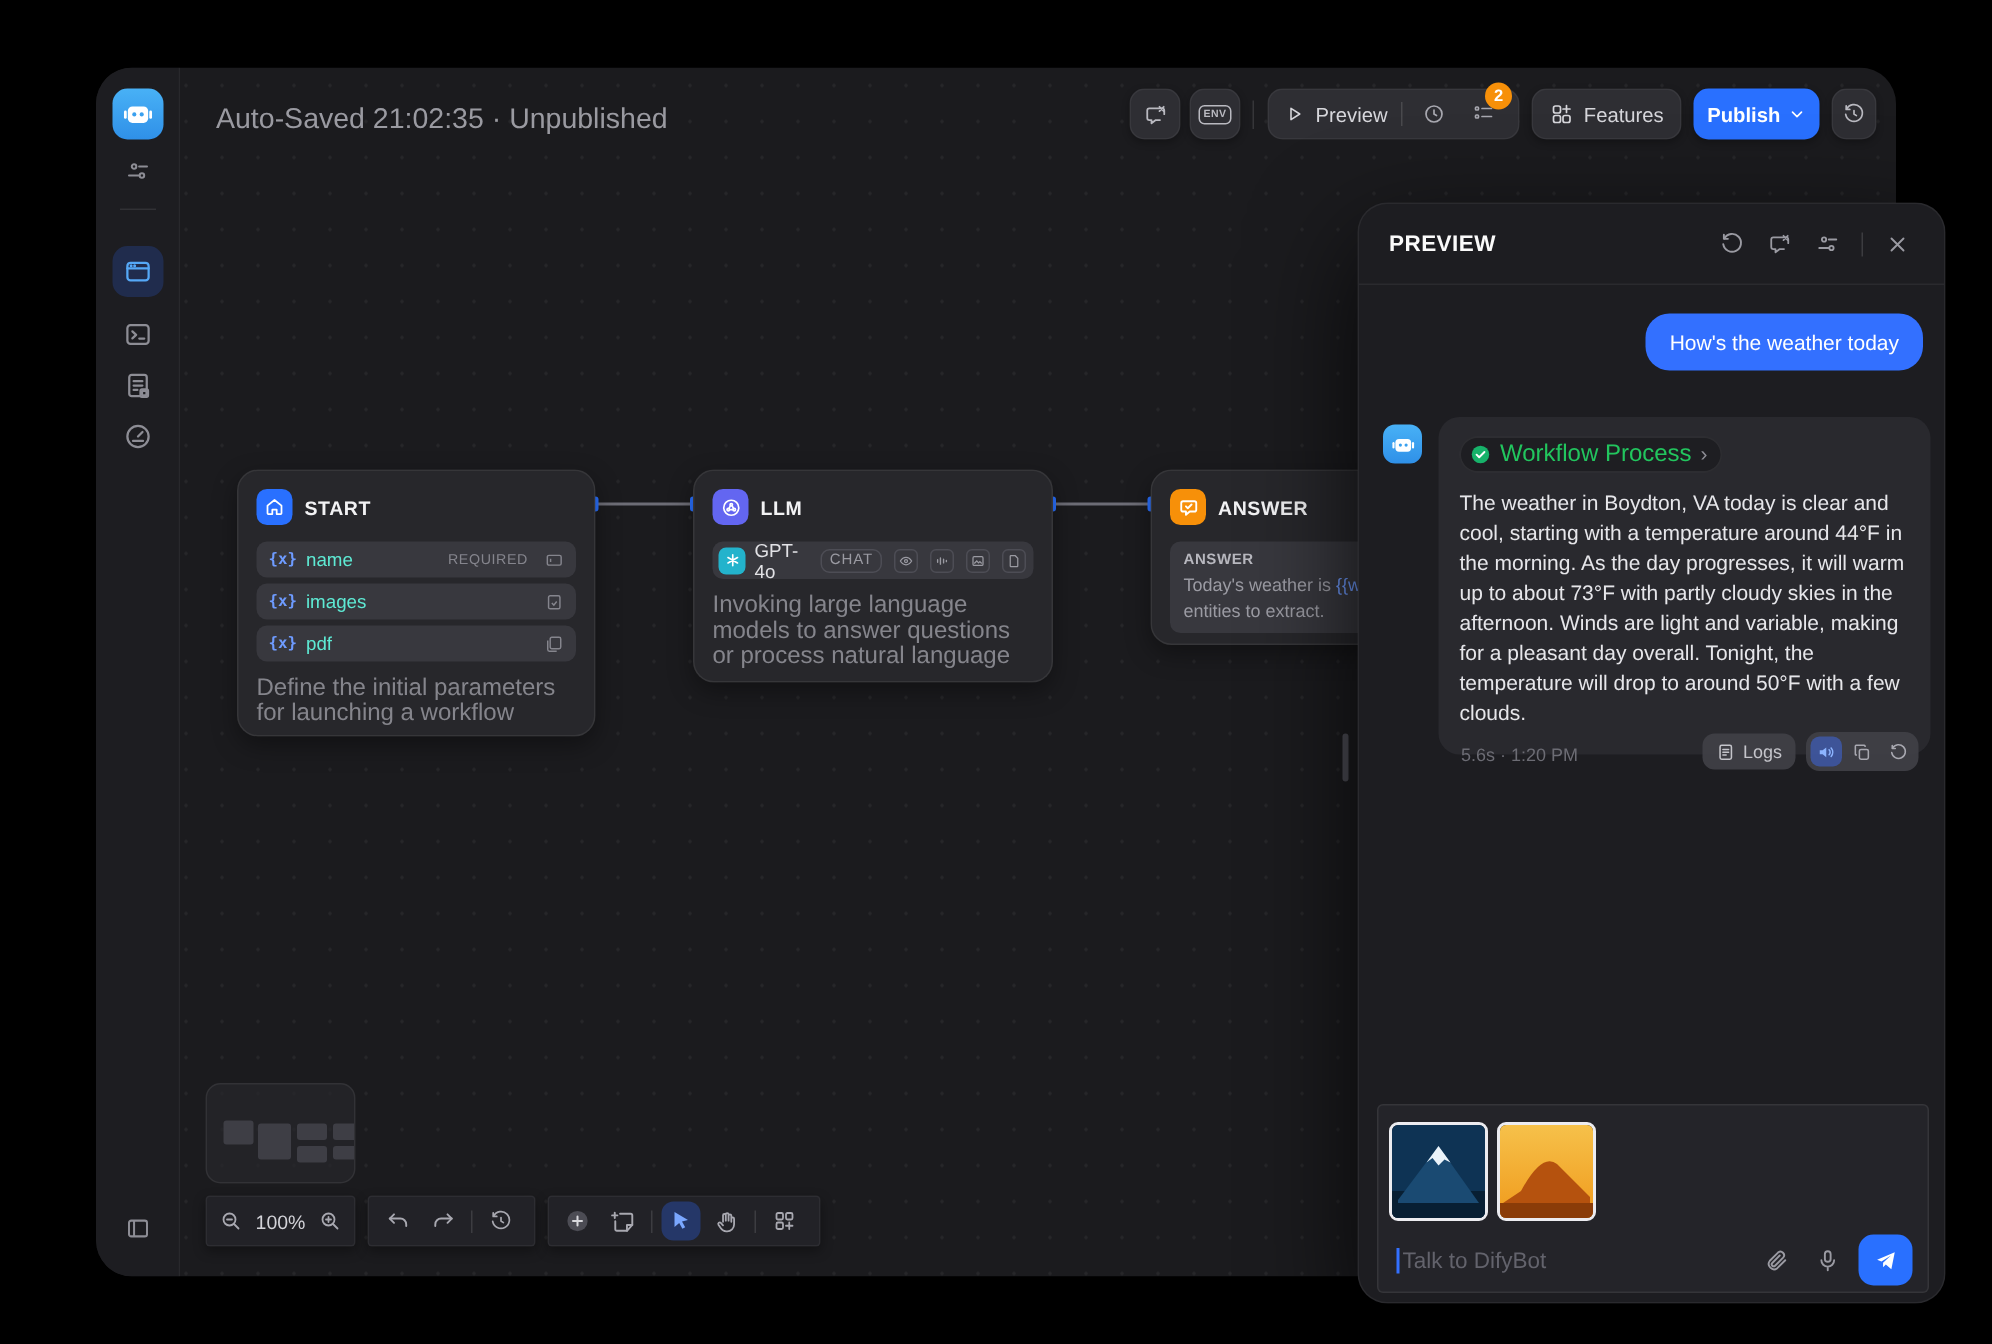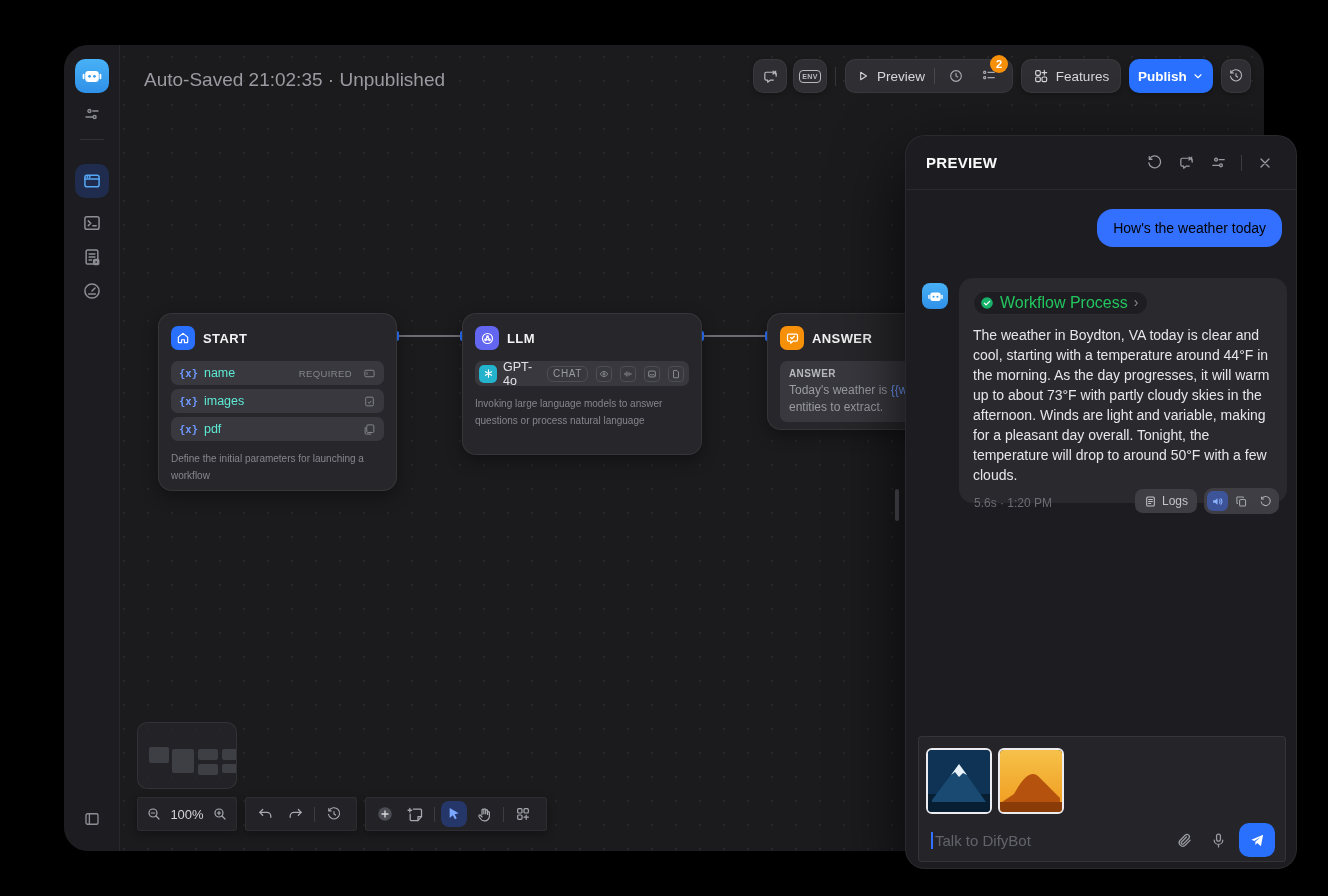--- a/index.html
+++ b/index.html
@@ -53,21 +53,21 @@
   .node-head { display:flex; align-items:center; gap:8px; margin-bottom:11px; }
   .node-ic { width:24px; height:24px; border-radius:7px; display:flex; align-items:center;
     justify-content:center; color:#fff; }
   .node-title { font-size:13px; font-weight:700; letter-spacing:.4px; color:#f2f2f4; }
   .frow { display:flex; align-items:center; height:24px; background:#38383e;
     border-radius:7px; padding:0 8px; margin-bottom:4px; gap:6px; }
   .fvar { font-family:"DejaVu Sans Mono", monospace; font-size:10.5px; font-weight:700; color:#6e9bff; }
   .fname { font-size:12.5px; color:#5eead4; flex:1; }
   .ftag { font-size:9.5px; letter-spacing:.4px; color:#85858d; margin-right:5px; }
   .ficon { color:#85858d; display:flex; }
-  .node-desc { font-size:10px; line-height:17px; color:#85858c; margin-top:9px; }
+  .node-desc { font-size:16px; line-height:17px; color:#85858c; margin-top:9px; }
   .model-row { display:flex; align-items:center; height:25px; background:#38383e;
     border-radius:7px; padding:0 5px 0 4px; gap:6px; }
   .gpt-ic { width:18px; height:18px; border-radius:5px; background:#23b3cc; display:flex;
     align-items:center; justify-content:center; color:#fff; }
   .model-name { font-size:12.5px; color:#e2e2e6; flex:1; }
   .chat-badge { font-size:10px; letter-spacing:.6px; color:#9a9aa2; border:1px solid #4d4d55;
     border-radius:6px; padding:1.5px 5px; }
   .cap { width:16px; height:16px; border:1px solid #4d4d55; border-radius:4px; color:#9a9aa2;
     display:flex; align-items:center; justify-content:center; margin-left:2px; }
   .answer-box { background:#38383e; border-radius:7px; padding:7px 9px; }
@@ -97,21 +97,21 @@
 
   
   #panel { position:absolute; left:905px; top:135px; width:392px; height:734px;
     background:#1d1d21; border:1px solid rgba(255,255,255,.06); border-radius:20px;
     box-shadow:0 25px 70px rgba(0,0,0,.75); z-index:10; }
   #panel-head { height:54px; display:flex; align-items:center; padding:0 18px 0 20px;
     border-bottom:1px solid rgba(255,255,255,.06); }
   #panel-title { font-size:15px; font-weight:700; letter-spacing:.3px; color:#fafafa; flex:1; }
   .phead-ic { width:26px; height:26px; display:flex; align-items:center; justify-content:center;
     color:#9a9aa2; }
-  .user-bubble { position:absolute; right:14px; top:73px; background:#3370ff; color:#000000;
+  .user-bubble { position:absolute; right:14px; top:73px; background:#3370ff; color:#ffffff;
     font-size:14px; padding:11px 16px; border-radius:16px; }
   .bot-avatar { position:absolute; left:16px; top:147px; width:26px; height:26px; border-radius:8px;
     background:linear-gradient(180deg,#48b1f6,#2f90e8); display:flex; align-items:center; justify-content:center; }
   .bot-bubble { position:absolute; left:53px; top:142px; width:328px; background:#29292e;
     border-radius:14px; padding:13px 14px 18px 14px; }
   .wf-pill { display:inline-flex; align-items:center; gap:6px; height:24px; padding:0 9px 0 6px;
     background:#1e1e22; border:1px solid rgba(255,255,255,.07); border-radius:12px; }
   .wf-pill .t { font-size:16px; color:#22c55e; }
   .wf-pill .chev { font-size:14px; color:#8d8d95; line-height:1; margin-top:-2px; }
   .bot-text { margin-top:10px; font-size:14px; line-height:20px; color:#e6e6ea; }

